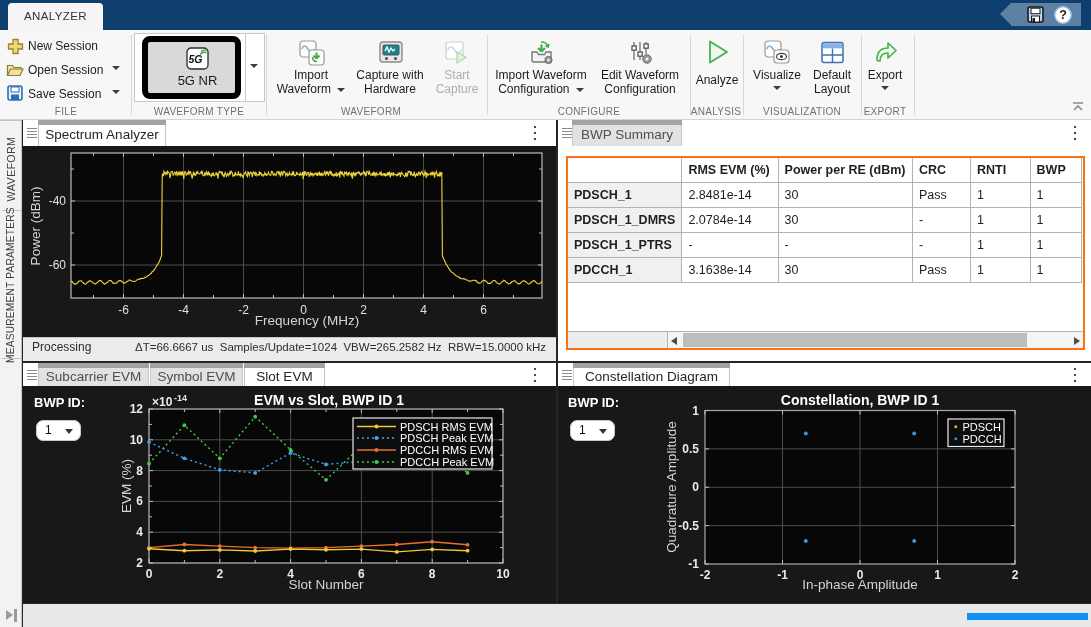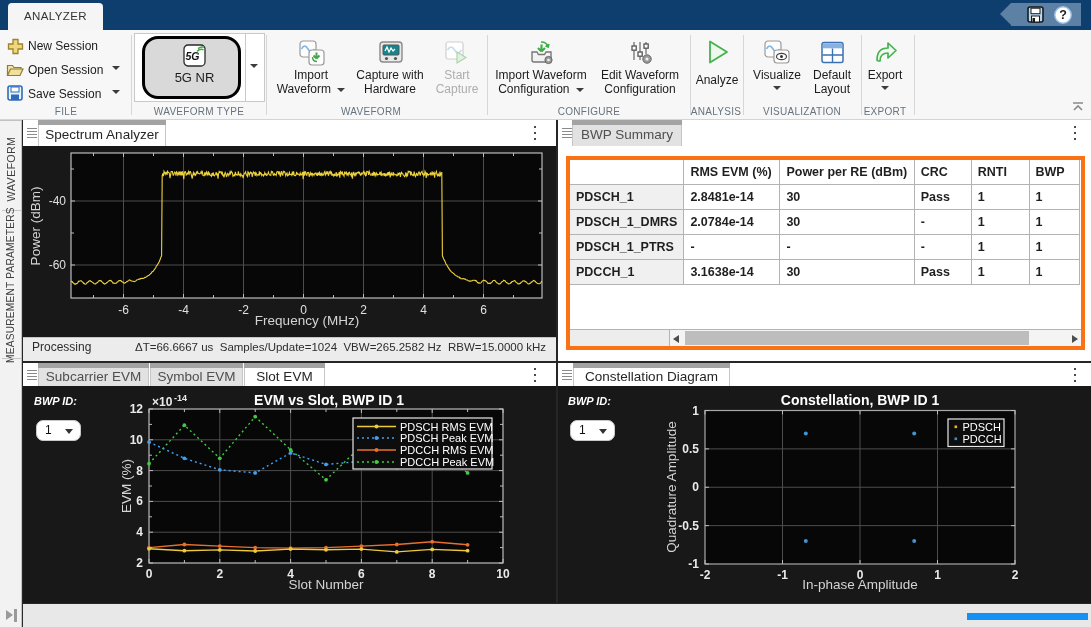--- a/index.html
+++ b/index.html
@@ -32,29 +32,29 @@
 .ptab .cap.blue{background:#155d9c;}
 .ptab .lbl{position:absolute;left:0;right:0;top:5px;bottom:0;line-height:20px;white-space:nowrap;}
 .ptab.inact{background:#e2e2e2;color:#4f4f4f;}
 .ham{position:absolute;width:10px;height:10px;background:repeating-linear-gradient(#8a8a8a 0 1px,transparent 1px 3px);background-size:10px 10px;}
 .kebab{position:absolute;width:2px;height:14px;background:repeating-linear-gradient(#4a4a4a 0 2px,transparent 2px 6px);}
 .statusb{position:absolute;left:0;bottom:0;width:100%;height:24px;background:#ececec;border-top:1px solid #c6c6c6;
  font-size:12px;color:#2d2d2d;line-height:19px;}
 .ddl{position:absolute;width:45px;height:21px;background:#fff;border:1px solid #c9c9c9;border-radius:7px;font-size:12px;color:#111;}
 .ddl span{position:absolute;left:8px;top:2px;}
 .ddl:after{content:"";position:absolute;right:7px;top:8px;border-left:4px solid transparent;border-right:4px solid transparent;border-top:5px solid #333;}
-.bwplbl{position:absolute;color:#fff;font-size:11px;font-weight:bold;font-style:italic;}
+.bwplbl{position:absolute;color:#fff;font-size:13px;font-weight:bold;}
 
 #botbar{left:23px;top:604px;width:1068px;height:23px;background:#e8e8e8;}
 #bluebar{position:absolute;left:944px;top:9px;width:121px;height:7px;background:#1590f5;}
 #expander{position:absolute;left:6px;top:609px;width:12px;height:13px;}
 #expander:before{content:"";position:absolute;left:0;top:1px;border-top:5.5px solid transparent;border-bottom:5.5px solid transparent;border-left:7px solid #9a9a9a;}
 #expander:after{content:"";position:absolute;left:8px;top:0;width:2.5px;height:13px;background:#9a9a9a;}
 table.dt{border-collapse:collapse;font-size:12.5px;color:#1f1f1f;table-layout:fixed;}
-table.dt td,table.dt th{border:1px solid #b3b3b3;padding:0 6px;height:25px;text-align:left;font-weight:bold;white-space:nowrap;overflow:hidden;}
+table.dt td,table.dt th{border:1px solid #b3b3b3;padding:0 6px;height:25px;text-align:left;font-weight:normal;white-space:nowrap;overflow:hidden;}
 table.dt th{font-weight:bold;background:#fff;}
 table.dt td.rl{font-weight:bold;background:#f0f0f0;}
 </style></head>
 <body>
 <div id="app">
 
 <div class="abs" id="topbar">
  <div class="abs" id="antab">ANALYZER</div>
  <div class="abs" id="qab">
   <svg class="abs" style="left:16px;top:3px" width="17" height="17" viewBox="0 0 17 17">
@@ -96,21 +96,21 @@
 <rect x="4" y="2" width="8" height="5" fill="#fff" stroke="#2e6cba"></rect>
 <rect x="4" y="9.5" width="8" height="5.5" fill="#2e6cba"></rect>
       </svg>
 <div class="smalltxt" style="left:28px;top:9px">New Session</div>
 <div class="smalltxt" style="left:28px;top:33px">Open Session</div>
 <div class="smalltxt" style="left:28px;top:57px">Save Session</div>
 <div class="caret dn" style="left:112px;top:36px"></div>
 <div class="caret dn" style="left:112px;top:60px"></div>
 
 <div class="abs" style="left:134px;top:3px;width:131px;height:69px;background:#fff;border:1px solid #c9c9c9;">
- <div class="abs" style="left:7px;top:2px;width:99px;height:63px;background:#d9d9d9;border:3px solid #000000;border-radius:16px;">
+ <div class="abs" style="left:7px;top:2px;width:99px;height:63px;background:#d9d9d9;border:6px solid #000000;border-radius:8px;">
   <svg class="abs" style="left:38px;top:5px" width="23" height="23" viewBox="0 0 23 23">
    <rect x="1" y="1" width="21" height="21" rx="4" fill="#fff" stroke="#2a2a2a" stroke-width="1.3"></rect>
    <text x="9.5" y="16" font-size="10.5" font-weight="bold" font-style="italic" fill="#111" text-anchor="middle" font-family="Liberation Sans">5G</text>
    <path d="M14 7.5 q2.8 -3 6.5 -1.8" fill="none" stroke="#3fa73f" stroke-width="1.5"></path>
    <path d="M15 4.6 q3 -2.3 5.8 -1.3" fill="none" stroke="#3fa73f" stroke-width="1.5"></path>
    <circle cx="14.2" cy="9.3" r="0.9" fill="#3fa73f"></circle>
   </svg>
   <div class="abs" style="left:0;width:99px;top:31px;text-align:center;font-size:13px;color:#1c1c1c;">5G NR</div>
  </div>
  <div class="abs" style="left:110px;top:0;width:20px;height:67px;border-left:1px solid #c9c9c9;"></div>
@@ -274,21 +274,21 @@
 </div>
 <div class="panel" style="left:558px;top:120px;width:533px;height:241px;background:#fff;">
  <div class="tabbar">
   <div class="ham" style="left:4px;top:8px"></div>
   <div class="ptab inact" style="left:14px;width:110px;">
           <div class="cap"></div>
           <div class="lbl">BWP Summary</div>
         </div>
   <div class="kebab" style="right:15px;top:6px"></div>
  </div>
- <div class="abs" style="left:8px;top:36px;width:519px;height:194px;border:4px solid #f97316;overflow:hidden;background:#fff;">
+ <div class="abs" style="left:8px;top:36px;width:519px;height:194px;border:2px solid #f97316;overflow:hidden;background:#fff;">
   <table class="dt" style="position:absolute;left:-1px;top:-1px;">
    <colgroup>
             <col style="width:100px">
             <col style="width:98px">
             <col style="width:135px">
             <col style="width:74px">
             <col style="width:76px">
             <col style="width:60px">
           </colgroup>
    <tbody>

